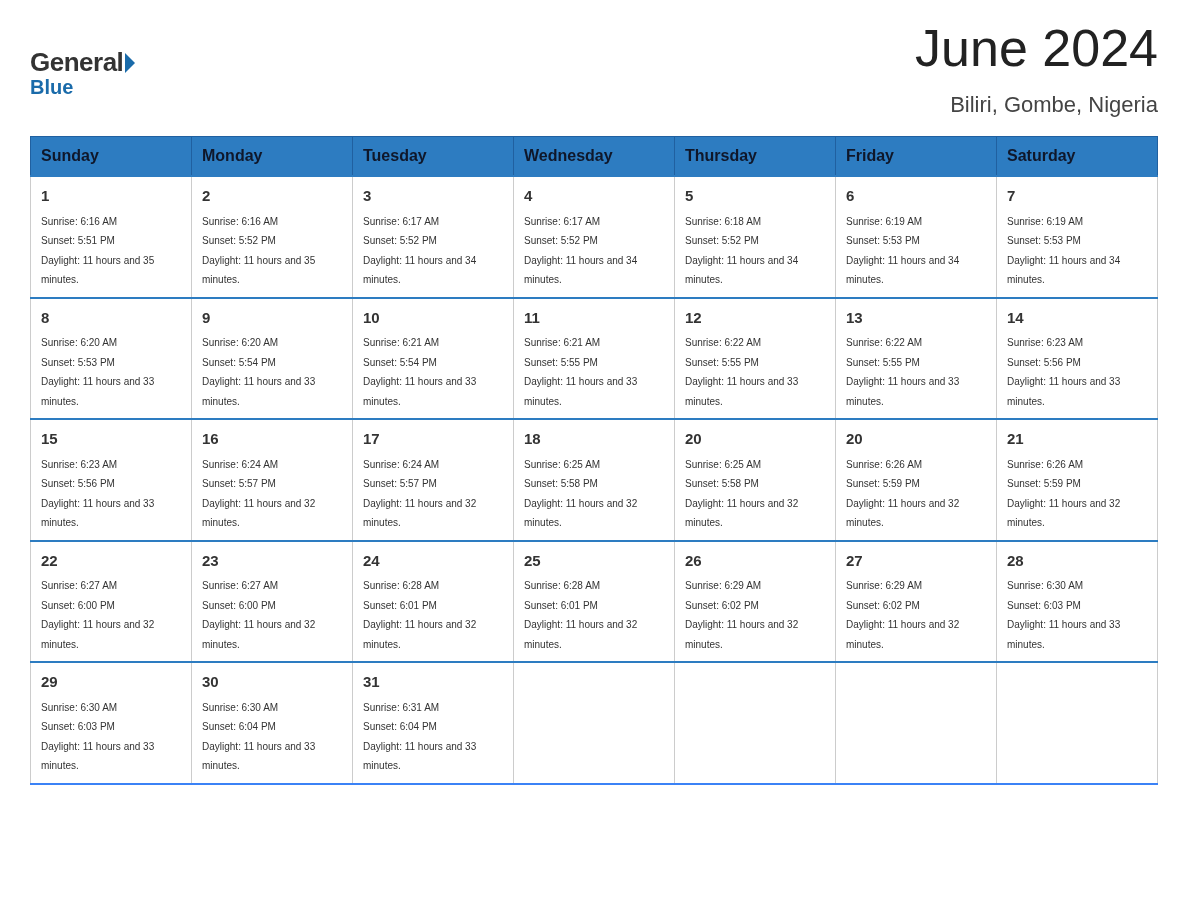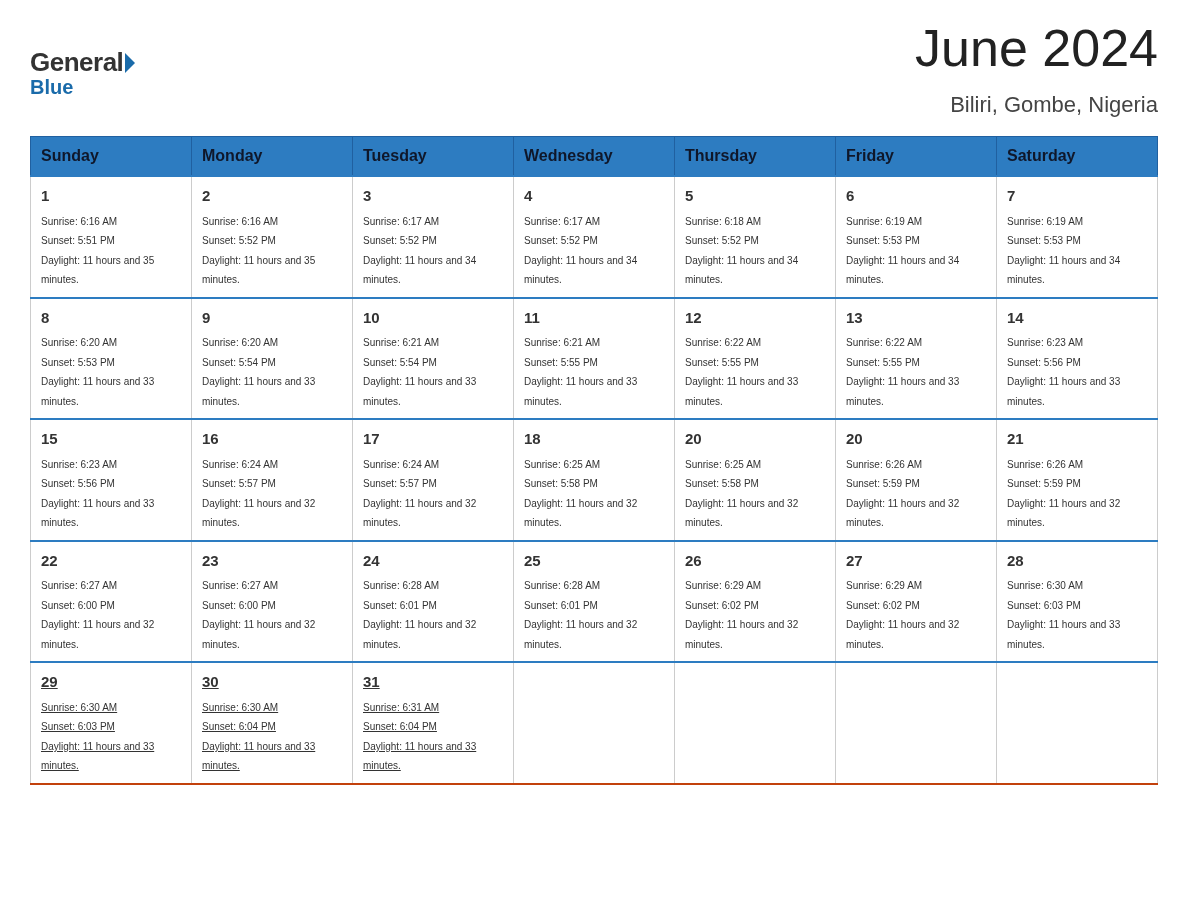--- a/index.html
+++ b/index.html
@@ -88,22 +88,21 @@
       font-weight: 600;
       margin-bottom: 3px;
       display: block;
     }
     .day-info {
       font-size: 10px;
       color: #333;
       line-height: 1.55;
     }
     tbody tr:last-child td {
-      border-bottom: 2px solid #c2410c;
-      text-decoration: underline;
+      border-bottom: 2px solid #3b82f6;
     }
     .empty-cell {
       background: #ffffff;
     }
   </style>
 </head>
 <body>
 
 <div class="header">
   <div class="logo">

